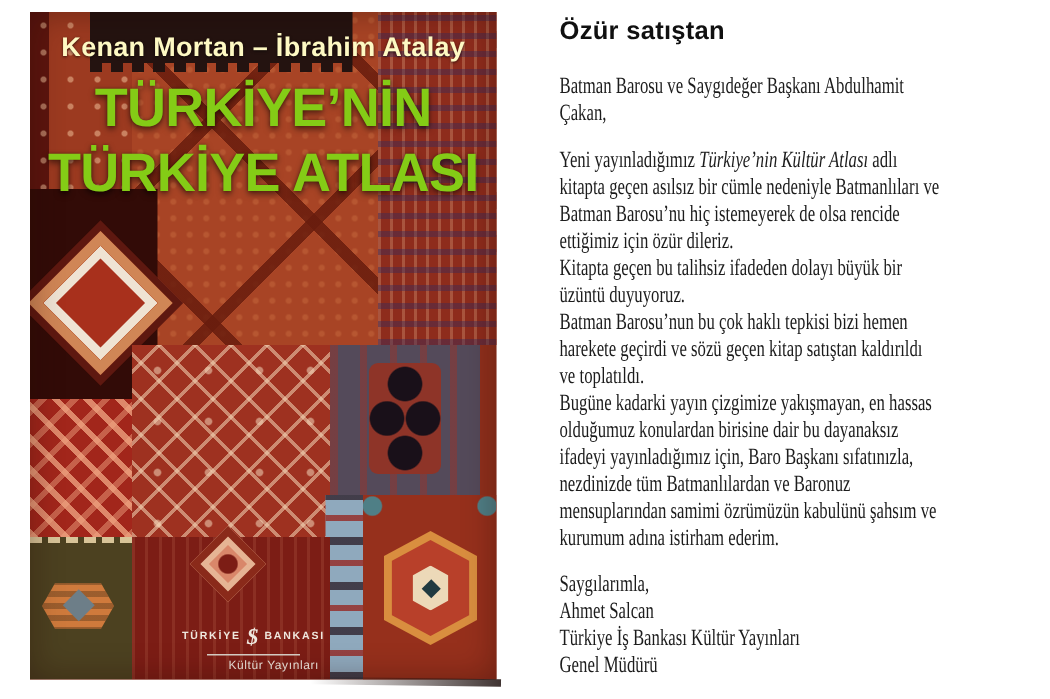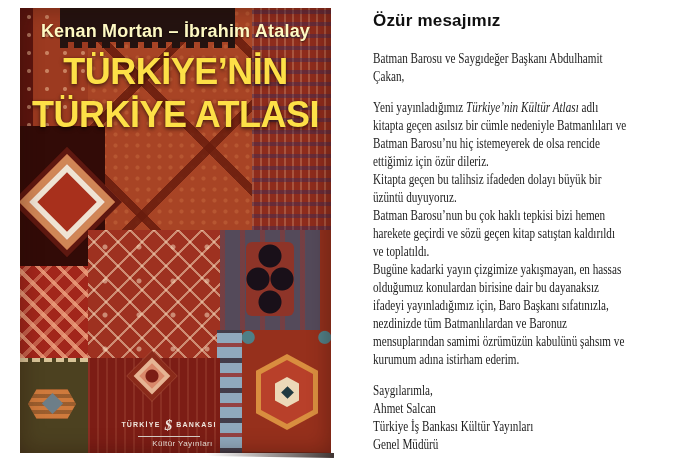--- a/index.html
+++ b/index.html
@@ -75,21 +75,21 @@
   .logo-row{font-size:7px;font-weight:bold;letter-spacing:1.2px;white-space:nowrap;}
   .logo-glyph{font-family:"Liberation Serif",serif;font-size:15px;font-style:italic;font-weight:bold;
       vertical-align:-3px;letter-spacing:0;padding:0 1px;}
   .logo-divider{width:62px;height:1px;background:#d8cfc6;margin:2px auto 2px;}
   .logo-series{font-size:8px;letter-spacing:.4px;padding-left:27px;}
 
   .cover-author{position:absolute;left:0;right:0;top:13px;text-align:center;z-index:5;
       font-size:18px;font-weight:600;color:#fef9c3;letter-spacing:.2px;
       text-shadow:0 1px 2px rgba(0,0,0,.65);}
   .cover-title{position:absolute;left:0;right:0;top:42px;text-align:center;z-index:5;
-      font-size:36px;line-height:43px;font-weight:bold;color:#fde047;letter-spacing:-.5px;
+      font-size:36px;line-height:43px;font-weight:bold;color:#84cc16;letter-spacing:-.5px;
       text-shadow:0 2px 4px rgba(0,0,0,.55),0 0 2px rgba(0,0,0,.3);}
   .cover-shadow{position:absolute;left:207px;top:452px;width:127px;height:5px;
       background:linear-gradient(to right,rgba(60,38,32,0),rgba(30,16,14,.85));
       transform:rotate(.8deg);}
 
   
   .message{position:absolute;left:373px;top:10px;width:322px;color:#1c1c1c;}
   .message h1{margin:0 0 17px 0;font-size:17px;line-height:22px;font-weight:bold;color:#101010;
       font-family:"Liberation Sans",sans-serif;letter-spacing:.2px;}
   .line{font-family:"Liberation Serif",serif;font-size:15.5px;line-height:18px;white-space:nowrap;
@@ -144,21 +144,21 @@
 
     <div class="cover-author">Kenan Mortan – İbrahim Atalay</div>
     <div class="cover-title">
       <div>TÜRKİYE’NİN</div>
       <div>TÜRKİYE ATLASI</div>
     </div>
   </div>
   <div class="cover-shadow"></div>
 
   <div class="message">
-    <h1>Özür mesajımız</h1>
+    <h1>Özür satıştan</h1>
 
     <div class="line">Batman Barosu ve Saygıdeğer Başkanı Abdulhamit</div>
     <div class="line">Çakan,</div>
 
     <div class="gap"></div>
 
     <div class="line"><span>Yeni yayınladığımız </span><span class="it">Türkiye’nin Kültür Atlası</span><span> adlı</span></div>
     <div class="line">kitapta geçen asılsız bir cümle nedeniyle Batmanlıları ve</div>
     <div class="line">Batman Barosu’nu hiç istemeyerek de olsa rencide</div>
     <div class="line">ettiğimiz için özür dileriz.</div>

